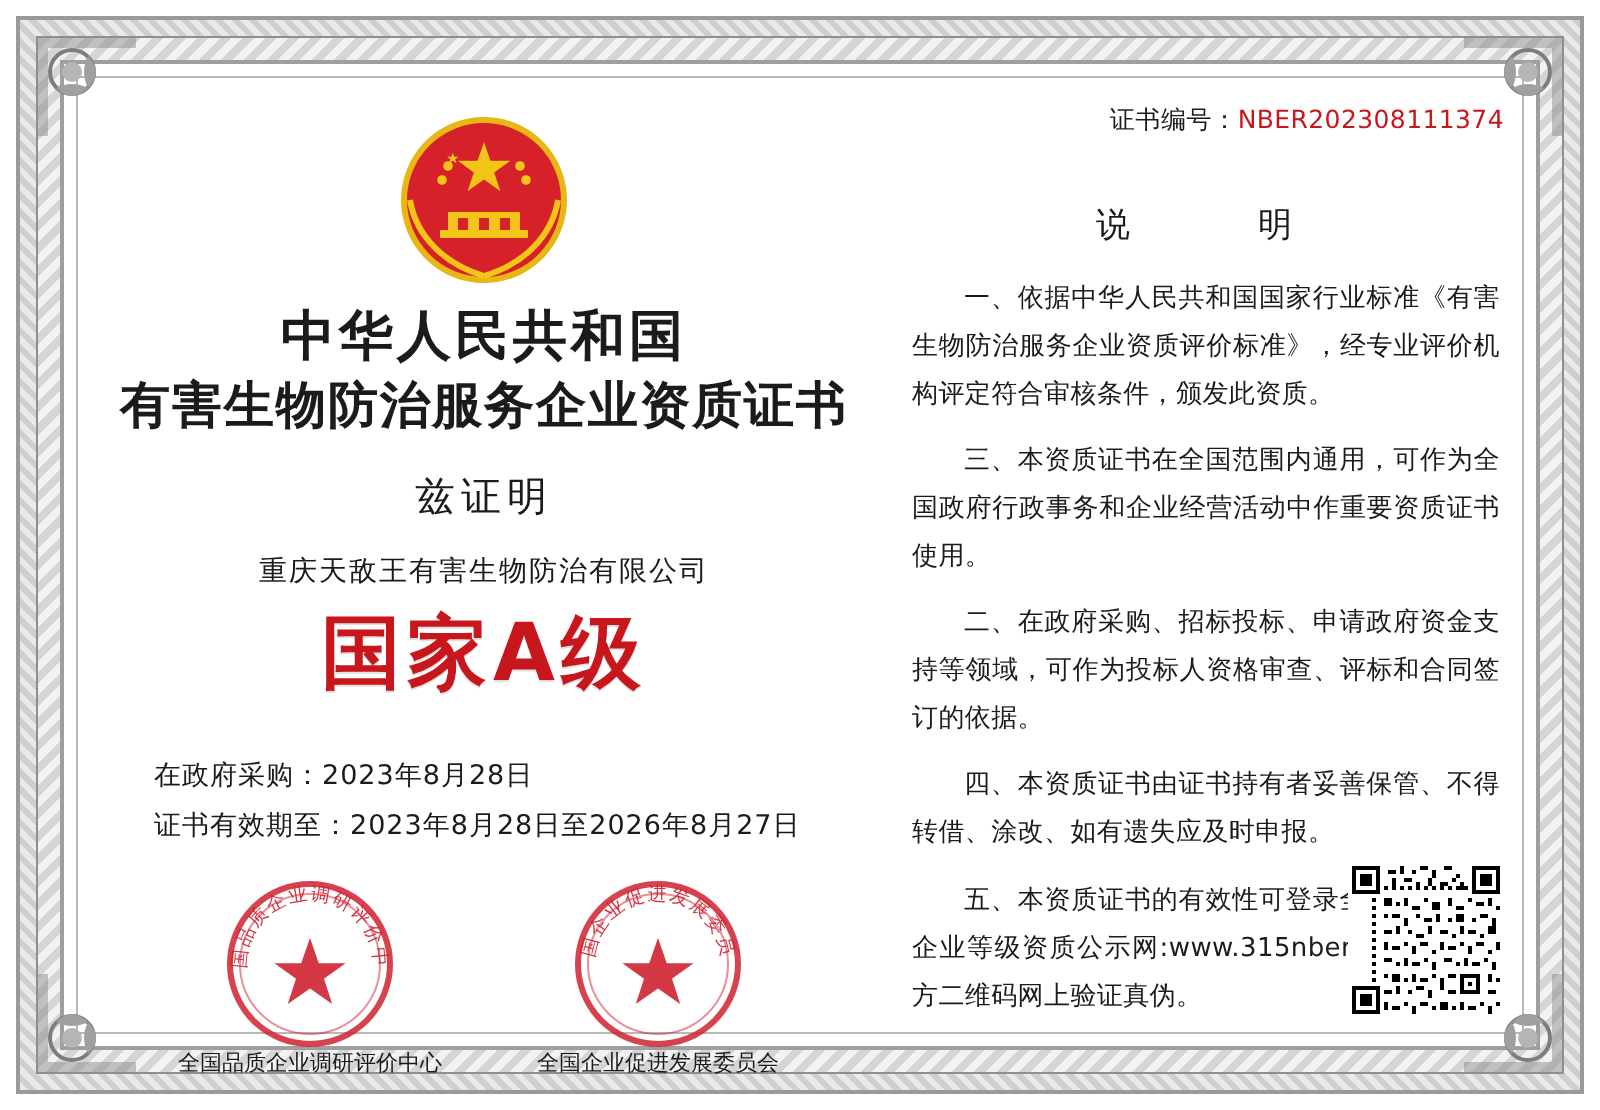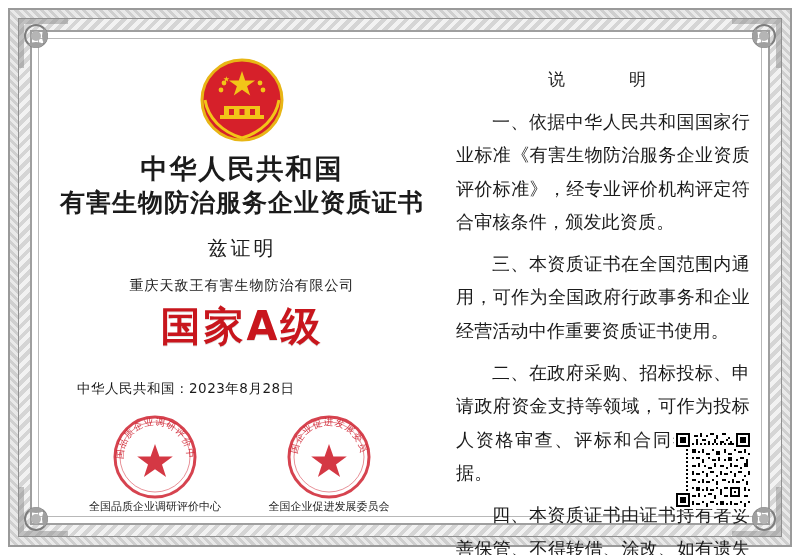--- a/index.html
+++ b/index.html
@@ -200,35 +200,35 @@
     letter-spacing: 0.3px;
     padding-right: 4px;
   }
   .cert-no .num {
     color: #c8161d;
     font-family: "DejaVu Sans", "Liberation Sans", sans-serif;
     letter-spacing: 0.2px;
   }
 
   .shuoming-title {
-    margin-top: 16px;
+    margin-top: 32px;
     text-align: center;
     font-size: 17px;
     letter-spacing: 10px;
     color: #1b1b1b;
     font-weight: normal;
     padding-right: 8px;
   }
 
   .clauses {
     margin-top: 14px;
     padding-right: 6px;
   }
   .clause {
-    font-size: 18px;
+    font-size: 13px;
     line-height: 1.85;
     color: #1b1b1b;
     text-align: justify;
     text-indent: 2em;
     margin-bottom: 9px;
     letter-spacing: 0.2px;
   }
 
   
   .qr {
@@ -321,22 +321,26 @@
       <div class="title-sub">有害生物防治服务企业资质证书</div>
 
       <div class="zizhengming">兹证明</div>
 
       <div class="company">重庆天敌王有害生物防治有限公司</div>
 
       <div class="grade">国家A级</div>
 
       <div class="dates">
         <div class="row">
-          <span class="lbl">中华人民共和国：</span>
+          <span class="lbl">在政府采购：</span>
           <span class="val">2023年8月28日</span>
+        </div>
+        <div class="row">
+          <span class="lbl">证书有效期至：</span>
+          <span class="val">2023年8月28日至2026年8月27日</span>
         </div>
       </div>
 
       <div class="seals">
         <div class="seal-block">
           <div class="seal">
             <svg width="92" height="92" viewBox="0 0 92 92">
               <circle cx="46" cy="46" r="40" fill="none" stroke="#cf2230" stroke-width="3" opacity="0.85"></circle>
               <circle cx="46" cy="46" r="35" fill="none" stroke="#cf2230" stroke-width="1" opacity="0.5"></circle>
               <polygon points="46,33 50.4,45.6 63.8,45.6 53,53.4 57.1,66 46,58.2 34.9,66 39,53.4 28.2,45.6 41.6,45.6" fill="#cf2230" opacity="0.9"></polygon>
@@ -362,20 +366,23 @@
             </svg>
           </div>
           <div class="seal-caption">全国企业促进发展委员会</div>
         </div>
       </div>
 
     </div>
 
     <div class="right">
 
+      <div class="cert-no">
+        <span>证书编号：</span><span class="num">NBER202308111374</span>
+      </div>
 
       <div class="shuoming-title">说　　明</div>
 
       <div class="clauses">
         <div class="clause">一、依据中华人民共和国国家行业标准《有害生物防治服务企业资质评价标准》，经专业评价机构评定符合审核条件，颁发此资质。</div>
         <div class="clause">三、本资质证书在全国范围内通用，可作为全国政府行政事务和企业经营活动中作重要资质证书使用。</div>
         <div class="clause">二、在政府采购、招标投标、申请政府资金支持等领域，可作为投标人资格审查、评标和合同签订的依据。</div>
         <div class="clause">四、本资质证书由证书持有者妥善保管、不得转借、涂改、如有遗失应及时申报。</div>
         <div class="clause">五、本资质证书的有效性可登录全国服务行业企业等级资质公示网:www.315nber.cn或扫描下方二维码网上验证真伪。</div>
       </div>

